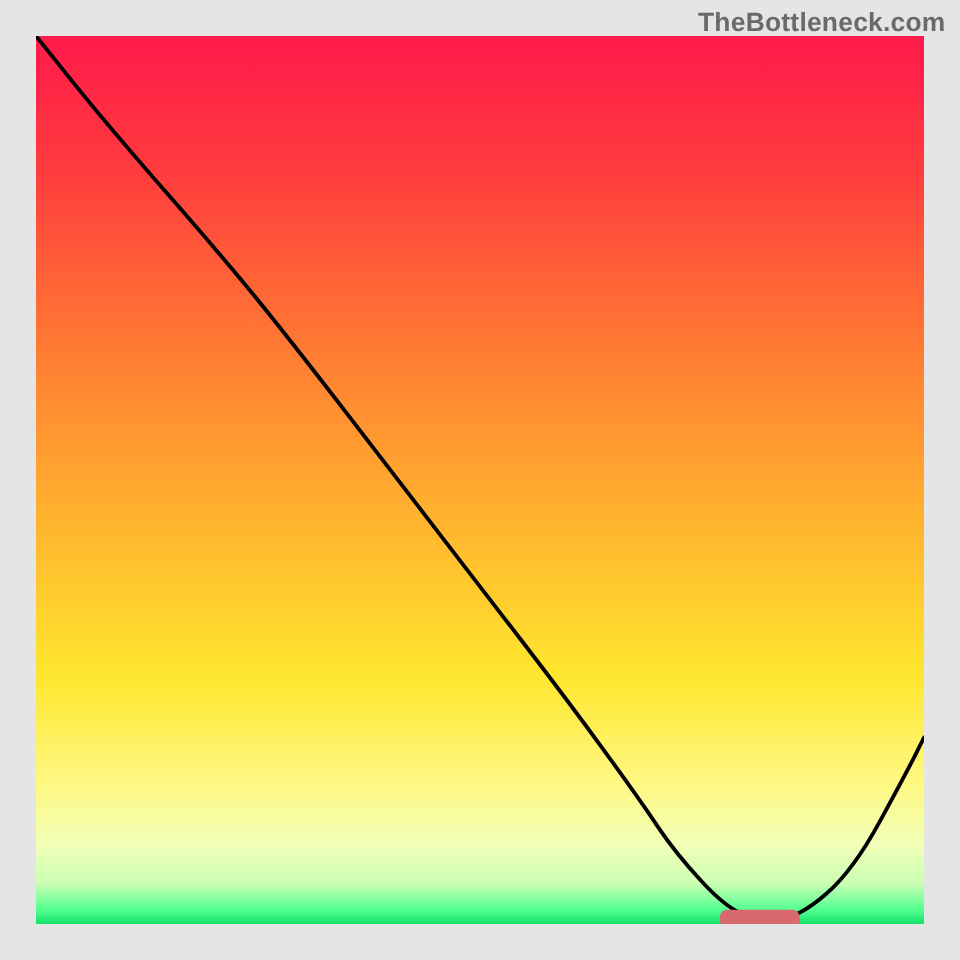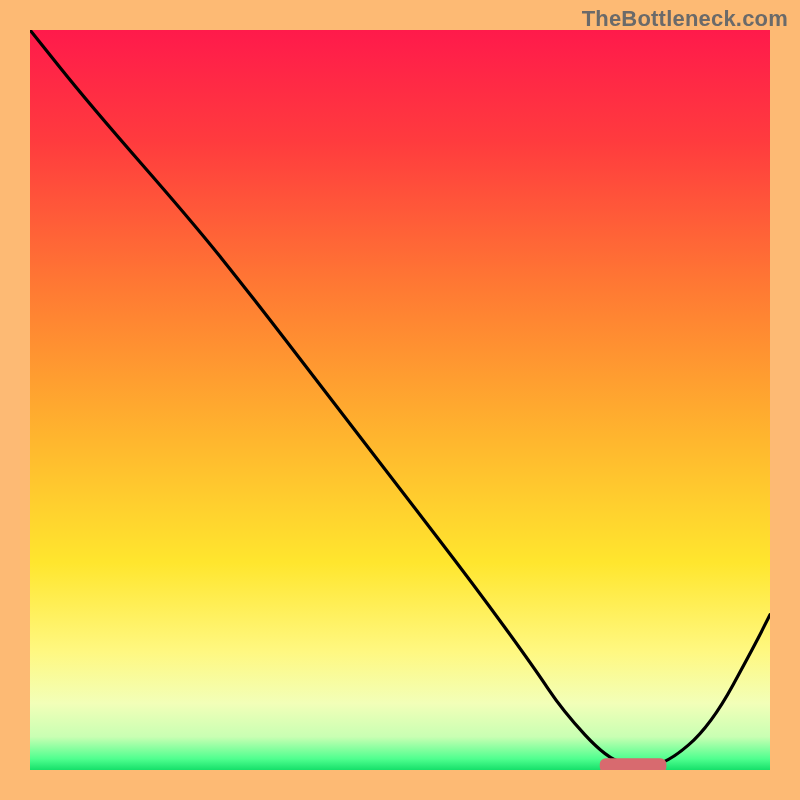--- a/index.html
+++ b/index.html
@@ -8,21 +8,21 @@
     width: 800px;
     height: 800px;
     background: #000;
     font-family: Arial, Helvetica, sans-serif;
     overflow: hidden;
   }
   .frame {
     position: relative;
     width: 800px;
     height: 800px;
-    background: #fdba74;
+    background: #e5e5e5;
   }
   .plot {
     position: absolute;
     left: 30px;
     top: 30px;
     width: 740px;
     height: 740px;
   }
   .watermark {
     position: absolute;

